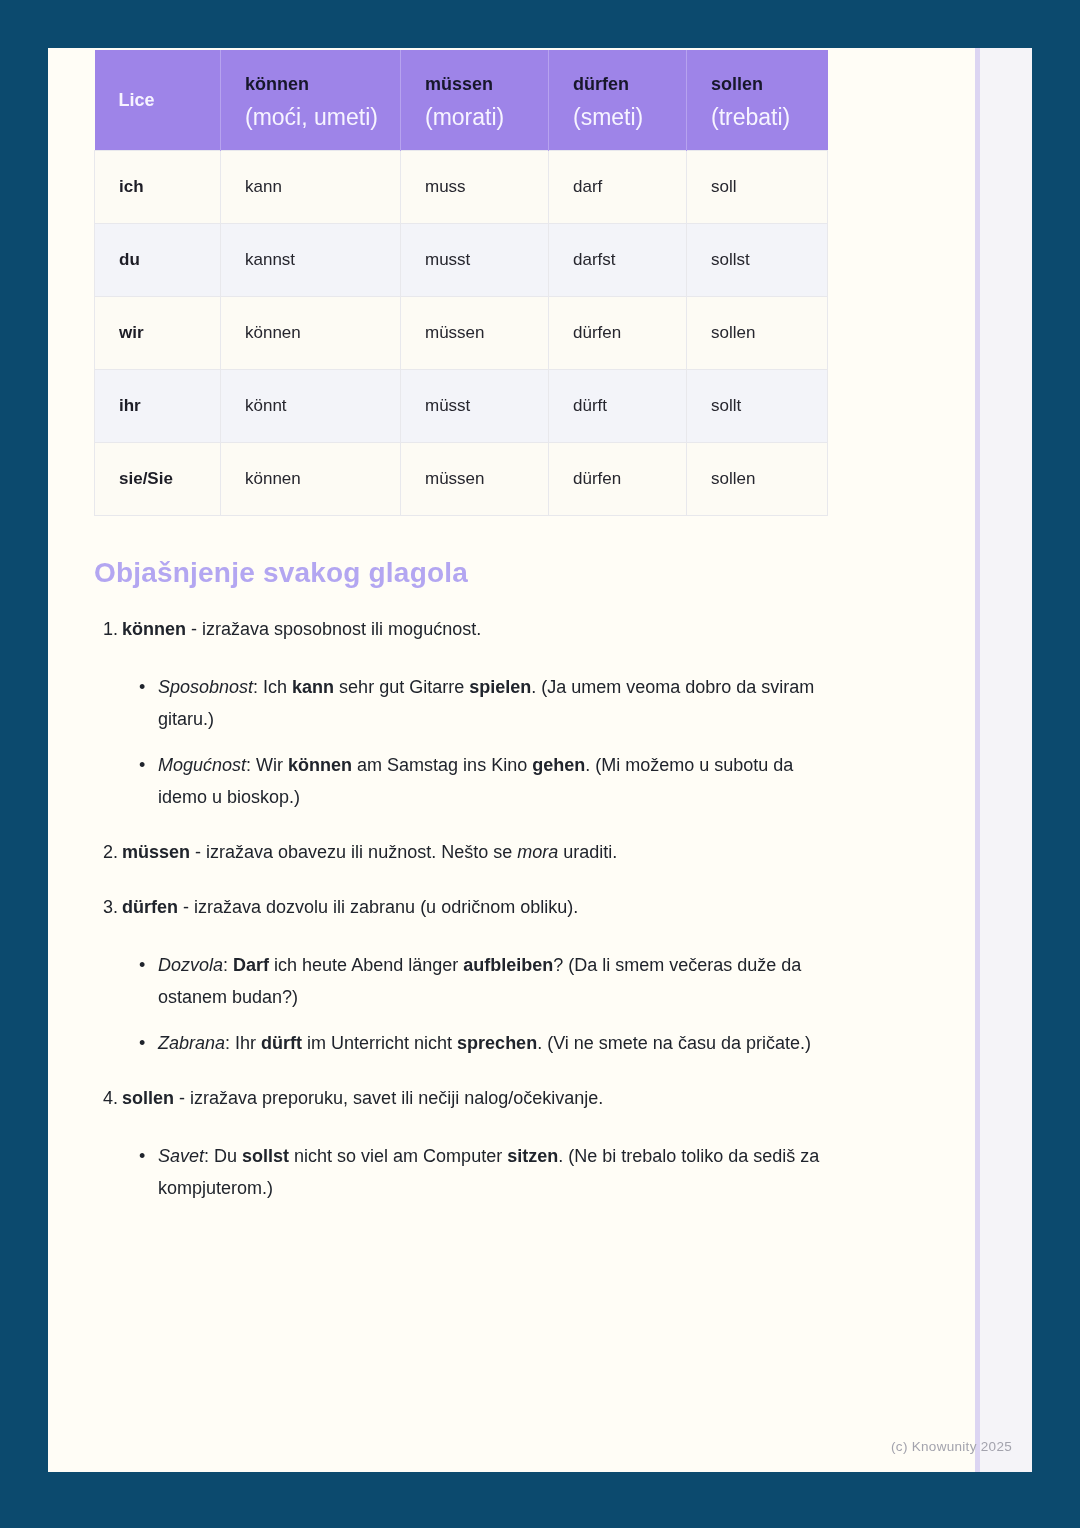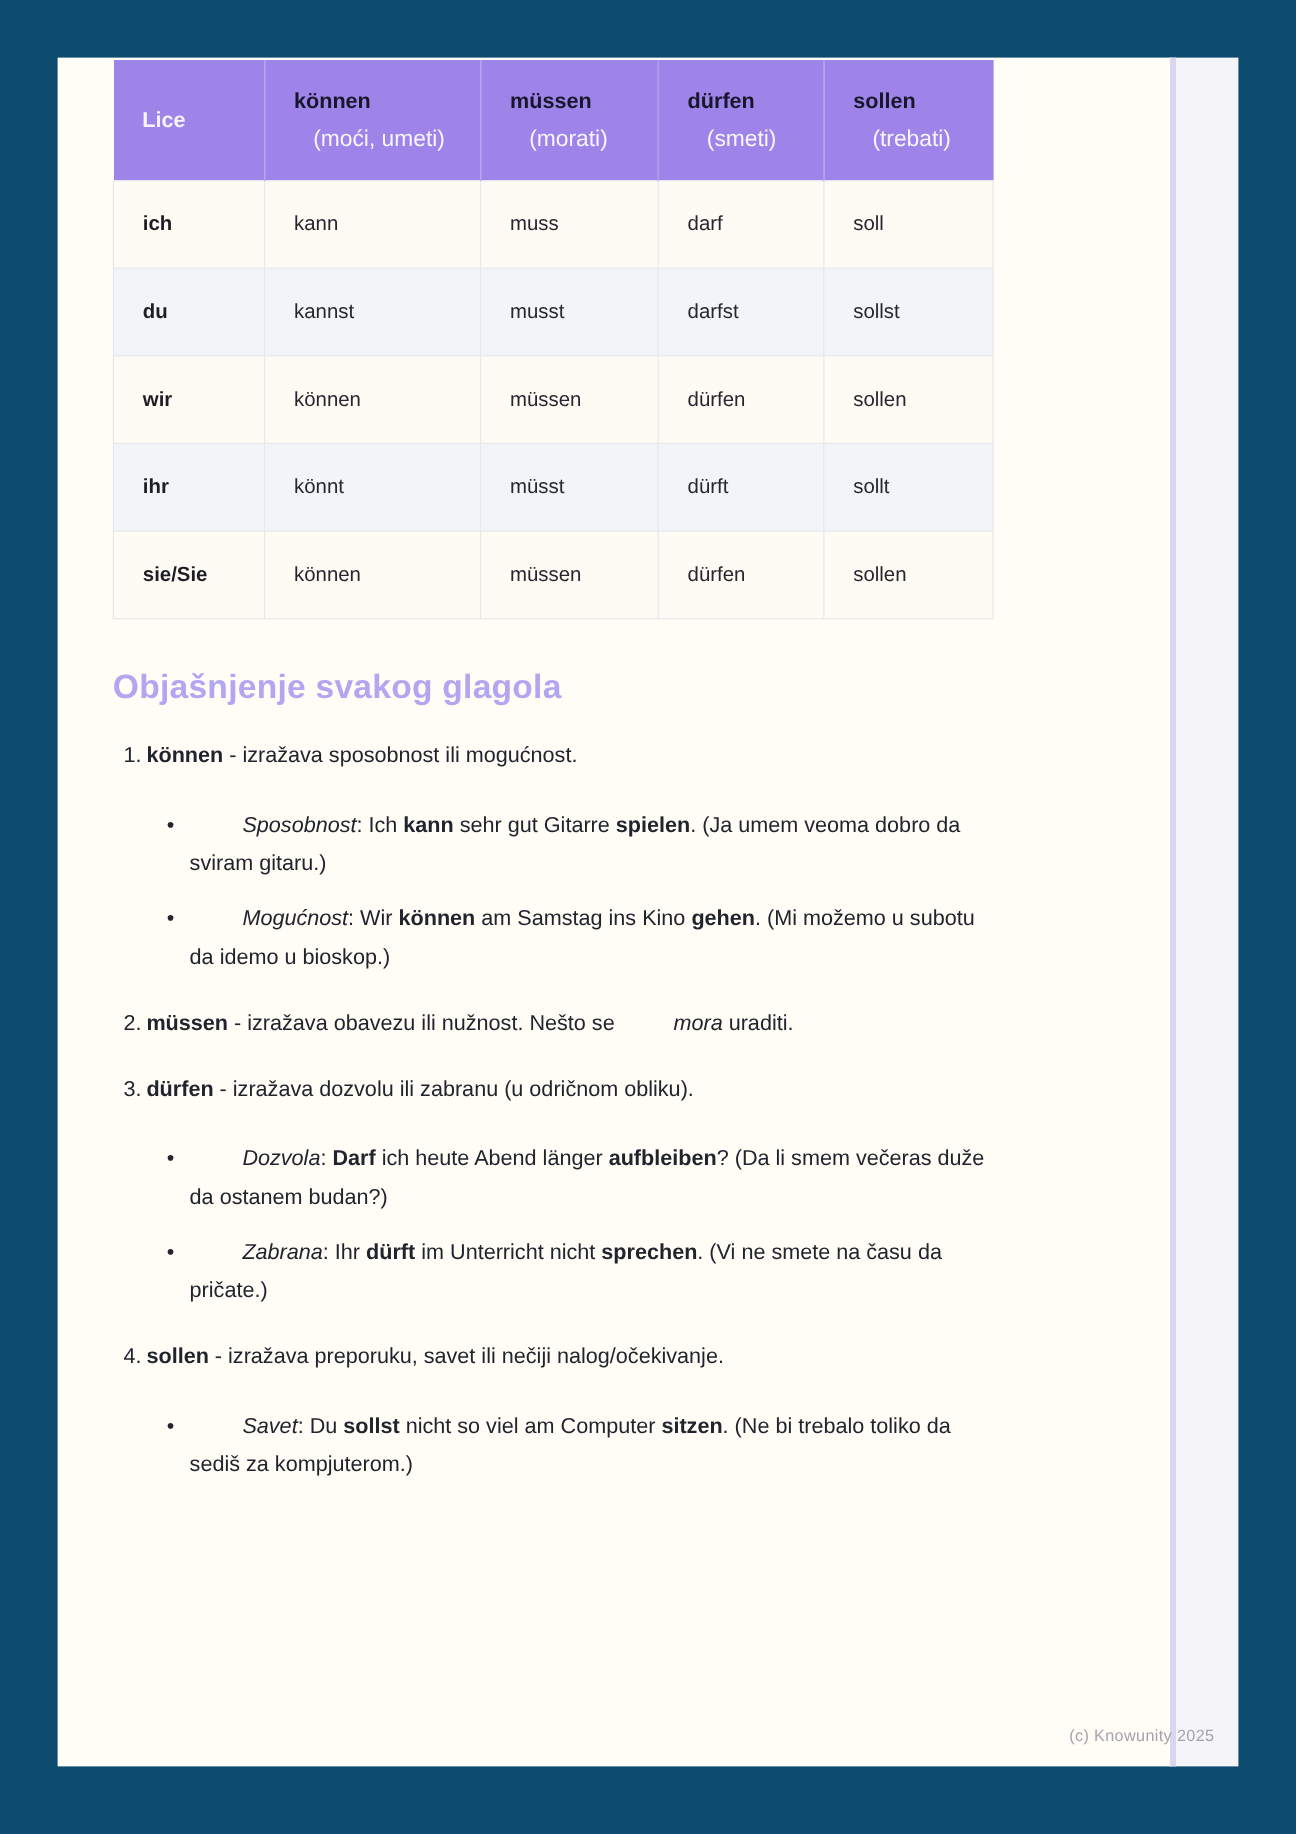--- a/index.html
+++ b/index.html
@@ -57,25 +57,24 @@
     color: #17172b;
     line-height: 22px;
     margin-bottom: 12px;
   }
   table.conjugation th:first-child .th-main {
     color: #f7f4ff;
     margin-bottom: 0;
   }
   .th-sub {
     display: block;
-    font-size: 19px;
+    font-size: 23px;
     font-weight: 400;
     color: #f7f4ff;
     line-height: 20px;
-    margin-left: 16px;
   }
   table.conjugation td {
     height: 72px;
     padding: 0 8px 0 24px;
     border: 1px solid #e8e8ec;
     font-size: 17px;
     color: #26262e;
     vertical-align: middle;
   }
   table.conjugation tbody tr:nth-child(odd)  { background: #fdfbf4; }
@@ -110,21 +109,21 @@
   }
   .item li:first-child { margin-top: 26px; }
   .item li::before {
     content: "\2022";
     position: absolute;
     left: -19px;
     top: 0;
     color: #20242c;
   }
   .b { font-weight: 700; }
-  .i { font-style: italic; margin-left: 44px; }
+  .i { font-style: italic; }
   
   .footer-copy {
     position: absolute;
     top: 1439px;
     right: 68px;
     font-size: 13.5px;
     color: #a3a3ad;
     letter-spacing: 0.3px;
     z-index: 5;
   }

